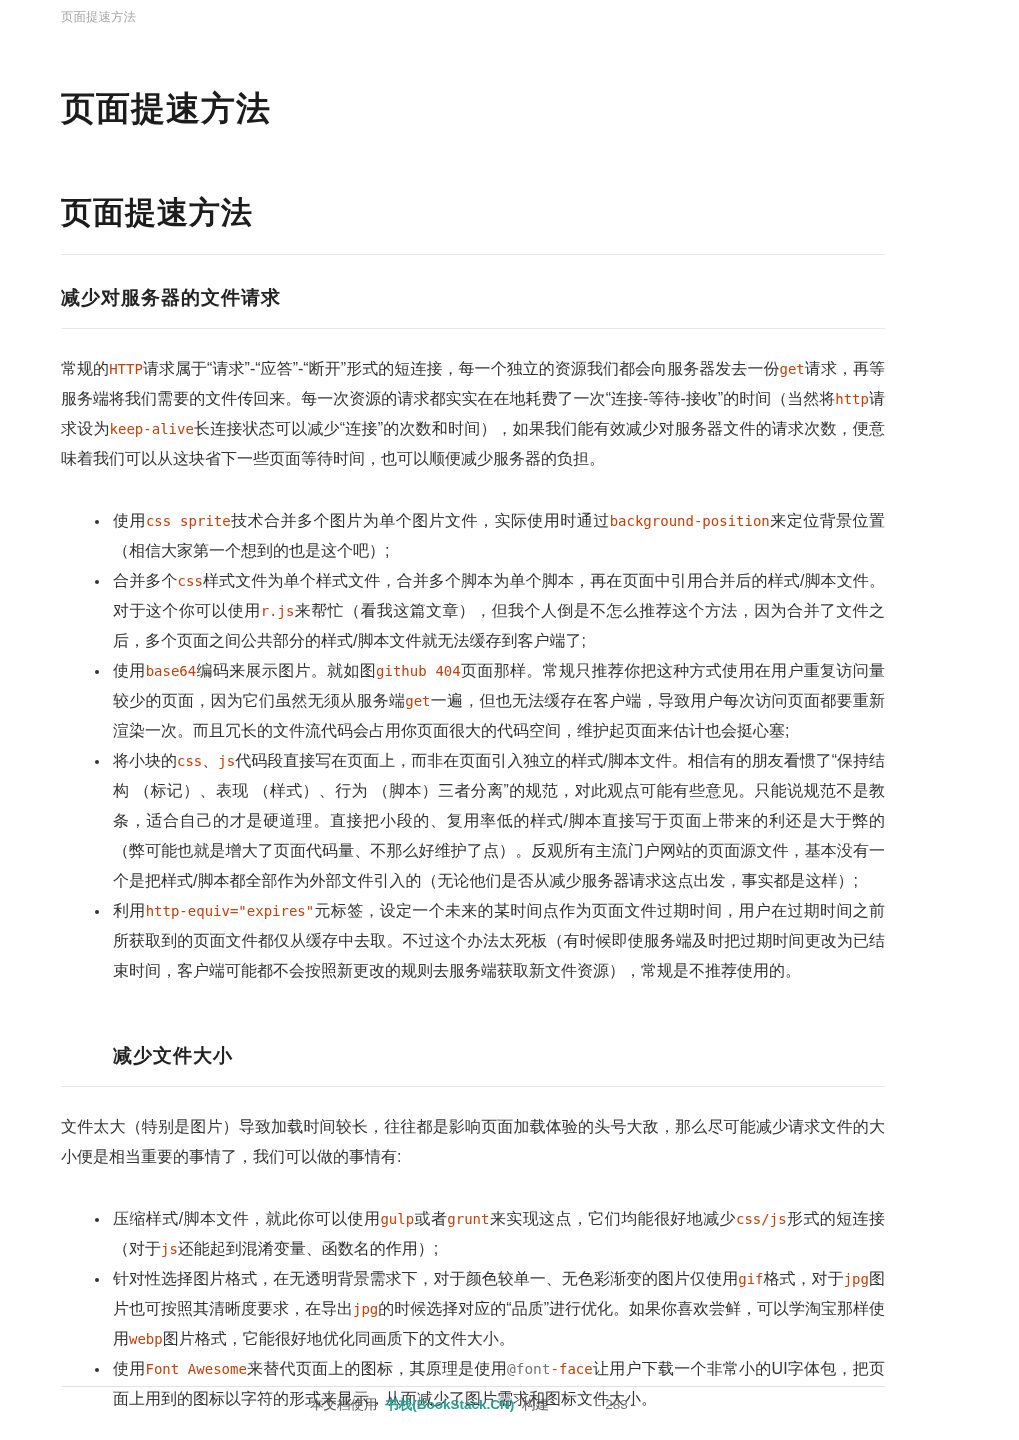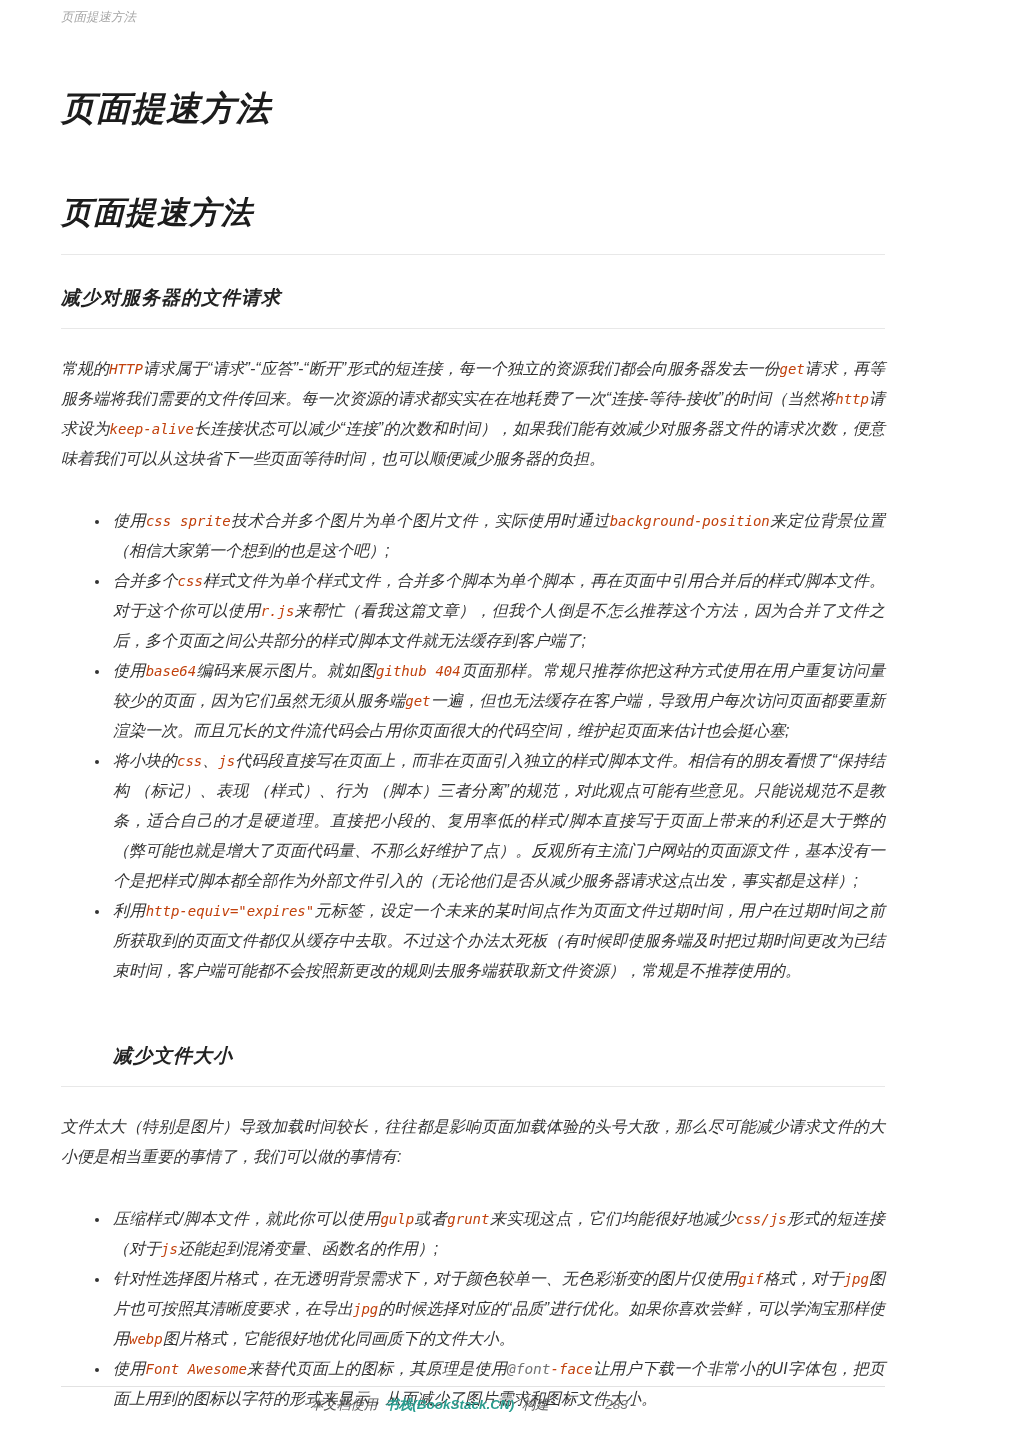--- a/index.html
+++ b/index.html
@@ -8,21 +8,20 @@
     width:1019px; height:1440px;
     font-family:"Liberation Sans","DejaVu Sans",sans-serif;
     color:#333333;
     position:relative;
     overflow:hidden;
   }
   .page {
     position:relative;
     width:946px; height:1440px;
     padding:0 61px 60px 61px;
-    font-style:italic;
   }
   .running-header {
     padding-top:9px;
     font-size:12.5px;
     color:#a6a6a6;
   }
   h1.h1a {
     margin-top:60px;
     font-size:34px;
     font-weight:700;

